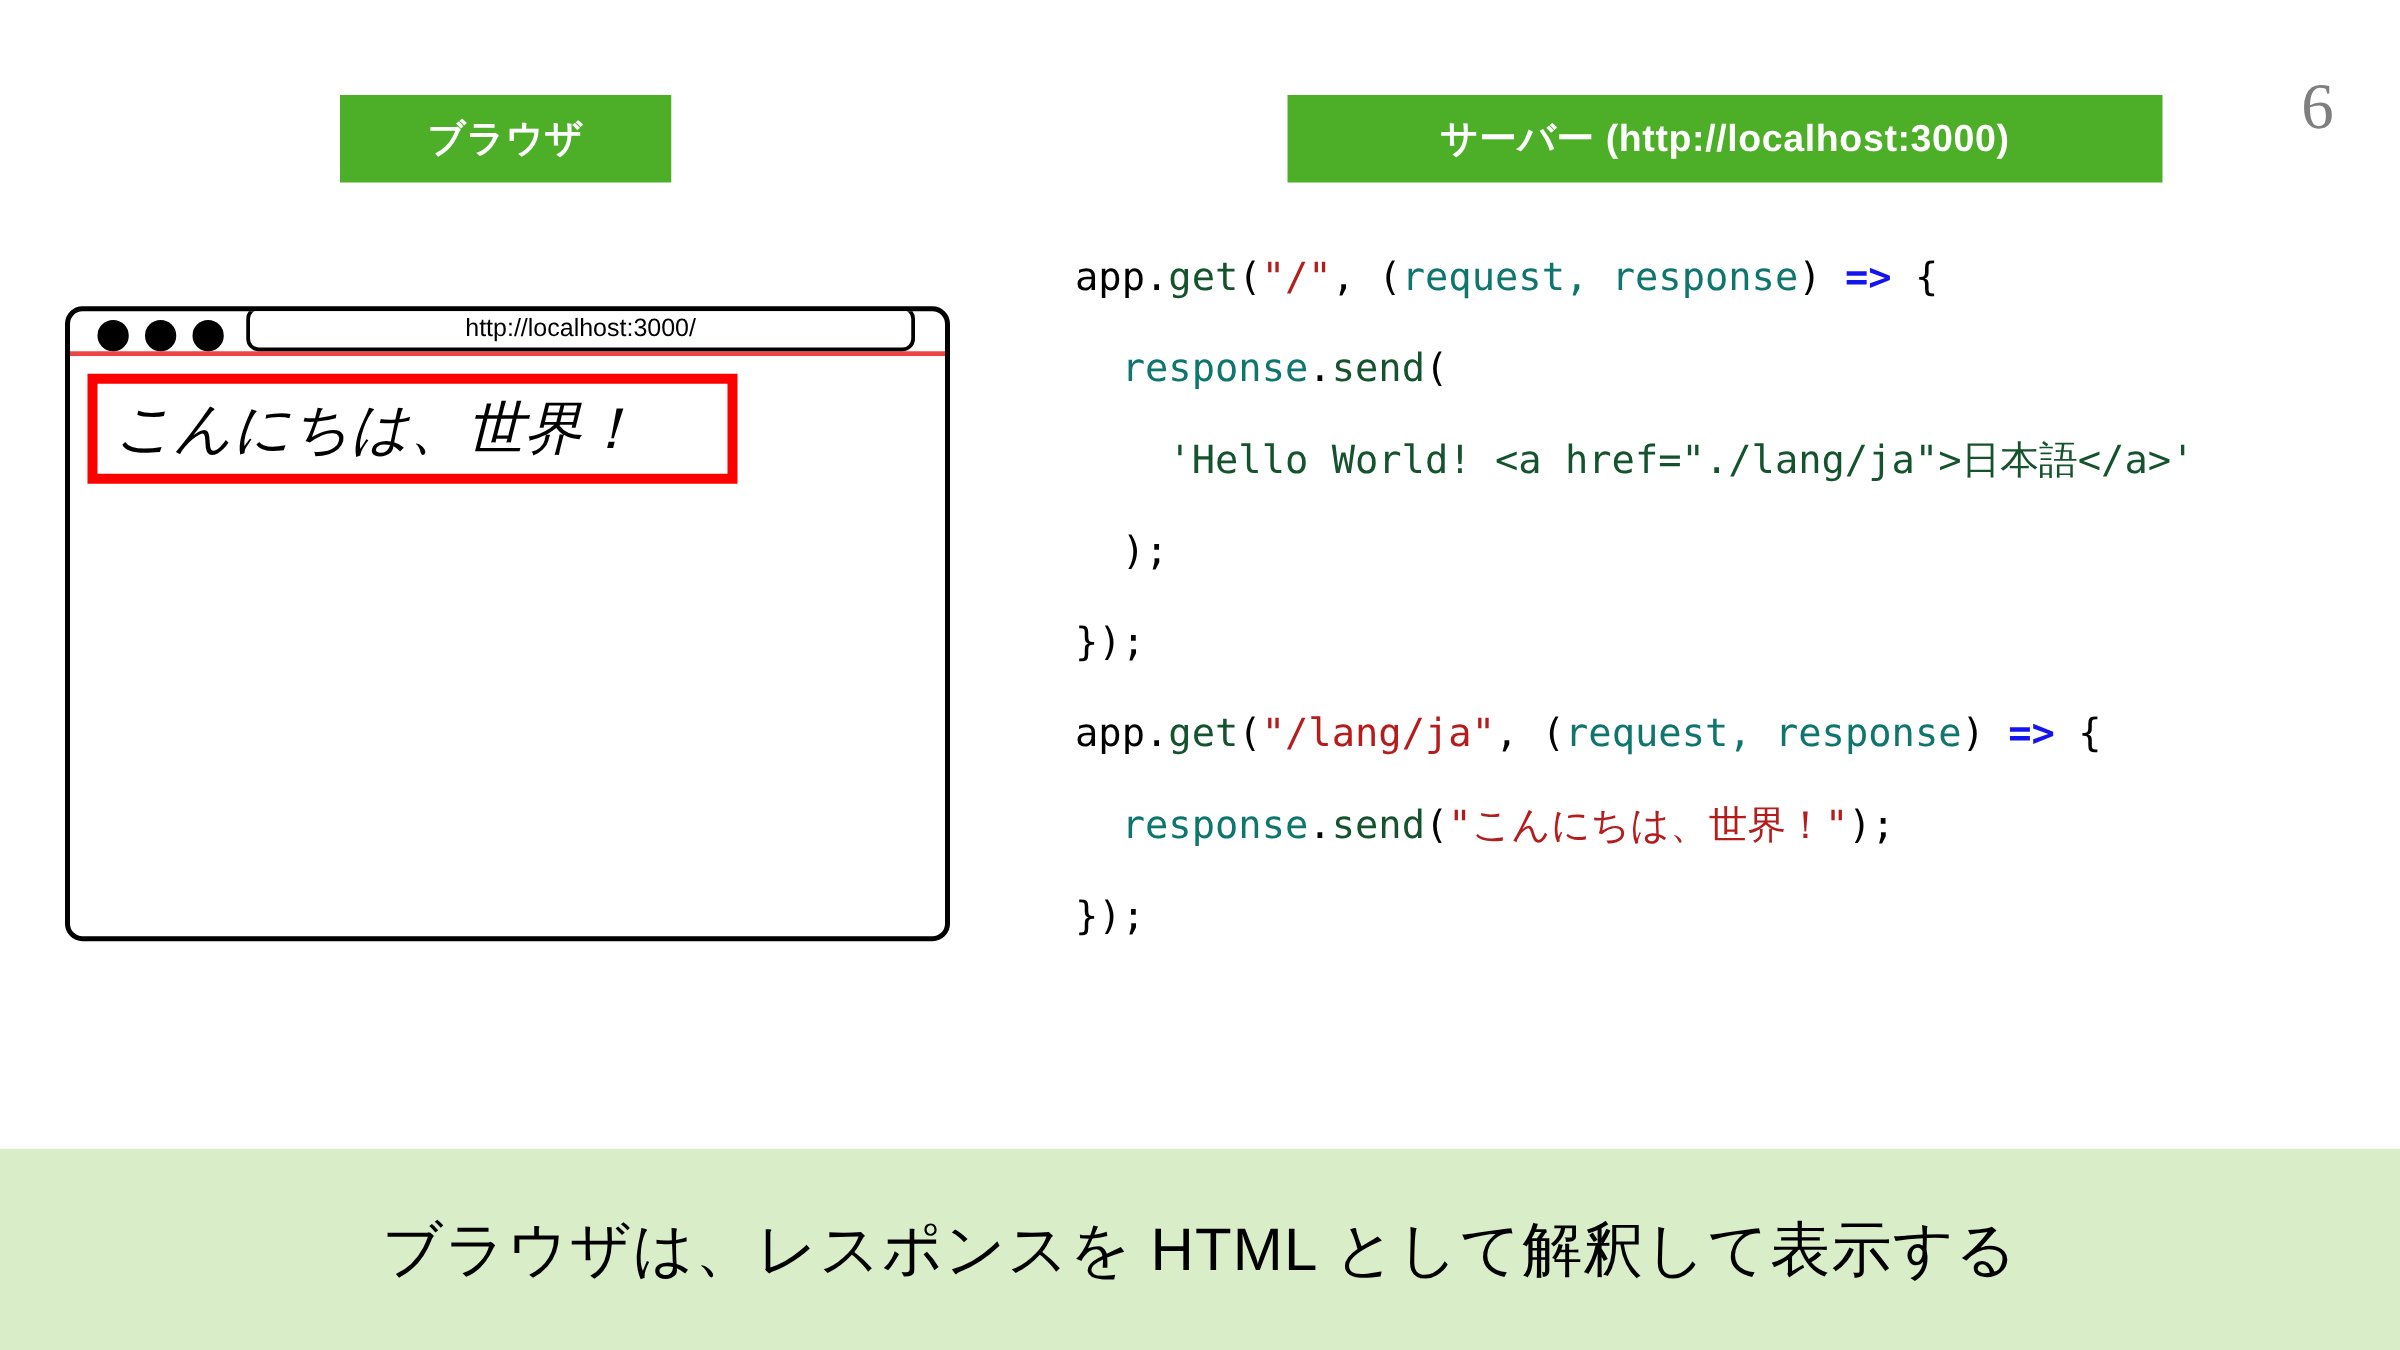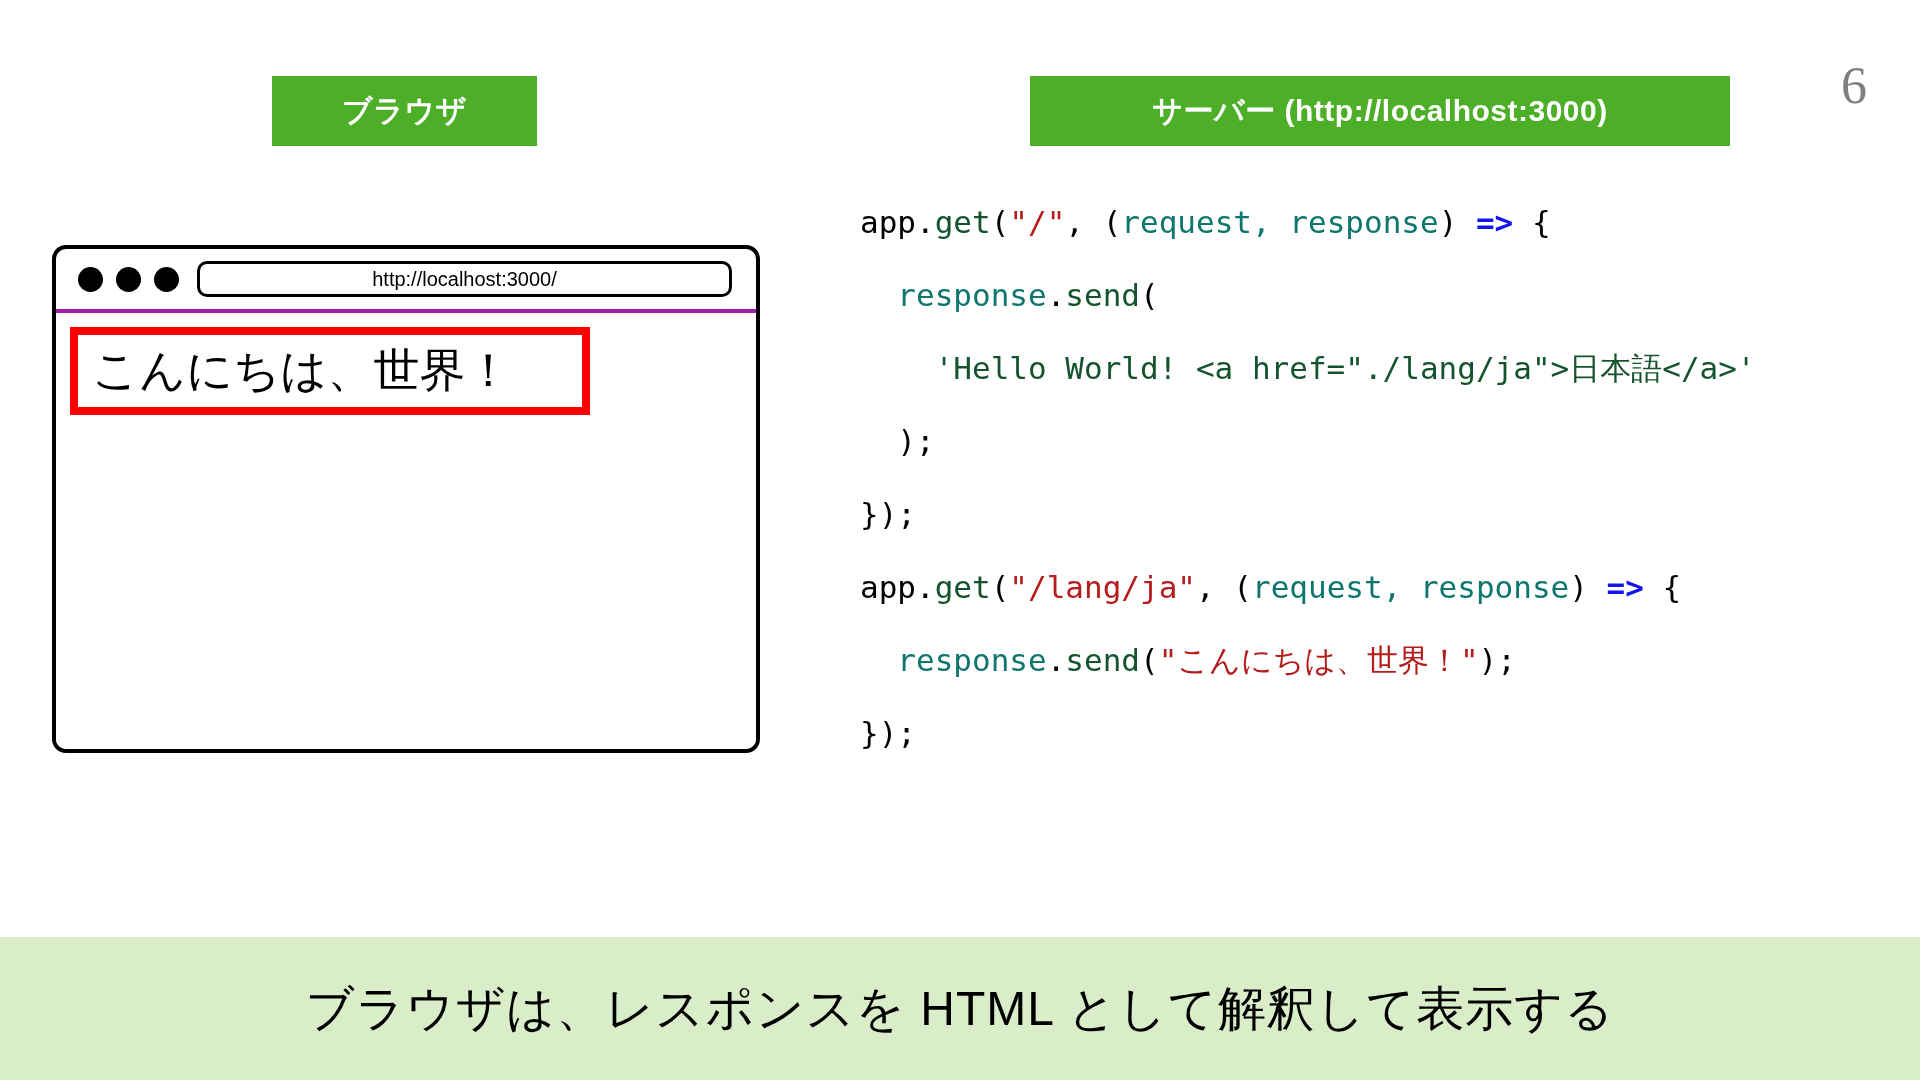--- a/index.html
+++ b/index.html
@@ -64,24 +64,24 @@
     top: 245px;
     width: 708px;
     height: 508px;
     border: 4px solid #000000;
     border-radius: 14px;
     box-sizing: border-box;
     background: #ffffff;
     overflow: hidden;
   }
   .browser-chrome {
-    height: 64px;
-    border-bottom: 4px solid #a21caf;
-    display: flex;
-    align-items: center;
+    height: 36px;
+    border-bottom: 4px solid #ef4444;
+    display: flex;
+    align-items: flex-end;
     padding: 0 14px;
     box-sizing: border-box;
   }
   .dots {
     display: flex;
     gap: 13px;
     margin-right: 18px;
     margin-left: 8px;
   }
   .dot {
@@ -114,20 +114,21 @@
     position: absolute;
     left: 14px;
     top: 14px;
     width: 520px;
     height: 88px;
     border: 8px solid #ff0000;
     box-sizing: border-box;
     display: flex;
     align-items: center;
     padding-left: 14px;
+    font-style: italic;
   }
   .page-text {
     font-size: 46px;
     color: #000000;
     font-family: "Liberation Sans", "DejaVu Sans", sans-serif;
     white-space: nowrap;
   }
 
   
   .code-block {
@@ -150,21 +151,21 @@
   .tok-str2   { color: #14532d; }   
   .tok-param  { color: #0f766e; }   
   .tok-arrow  { color: #1414ee; font-weight: bold; }
 
   
   .caption-band {
     position: absolute;
     left: 0;
     bottom: 0;
     width: 1920px;
-    height: 143px;
+    height: 161px;
     background: #d9edc8;
     display: flex;
     align-items: center;
     justify-content: center;
   }
   .caption-text {
     font-size: 48px;
     color: #000000;
     letter-spacing: 1px;
     font-family: "Liberation Sans", "DejaVu Sans", sans-serif;

